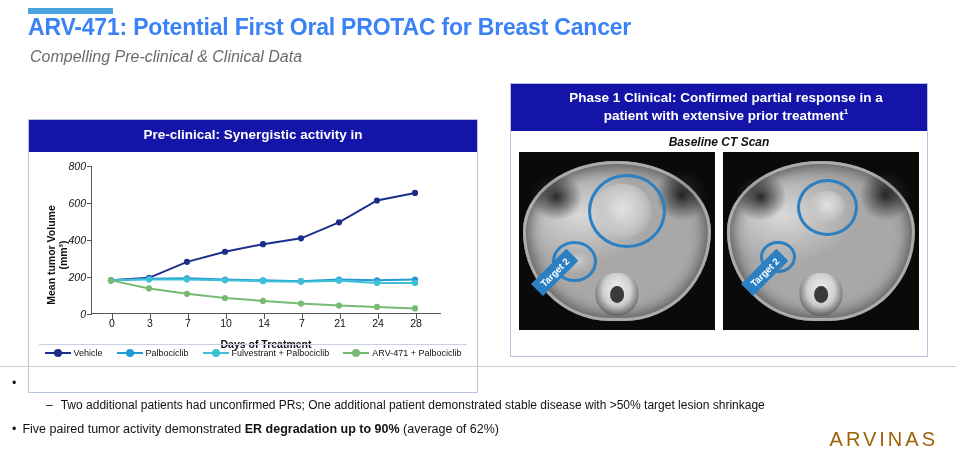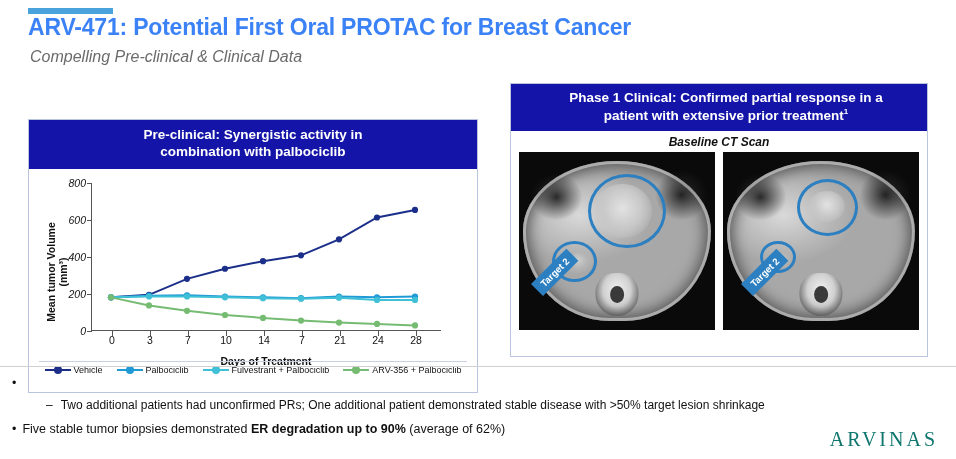--- a/index.html
+++ b/index.html
@@ -167,36 +167,35 @@
   .bullets {
     position:absolute; left:12px; top:374px; width:930px;
     font-size:12.5px; color:#111; line-height:1.45;
   }
   .b1 { display:flex; gap:6px; }
   .b1 .dot { color:#111; }
   .sub { display:flex; gap:8px; margin:5px 0 5px 34px; font-size:12px; }
   .b2 { display:flex; gap:6px; margin-top:4px; }
   .logo {
     position:absolute; right:18px; bottom:8px;
-    font-size:20px; letter-spacing:3px; color:#0f766e;
-    font-family:Liberation Serif, serif;
+    font-size:20px; letter-spacing:3px; color:#a16207;
+    font-family:Liberation Sans, sans-serif;
   }
   .sup { font-size:8px; vertical-align:super; }
 </style>
 </head>
 <body>
 
 <div class="accent-bar"></div>
 <div class="title">ARV-471: Potential First Oral PROTAC for Breast Cancer</div>
 <div class="subtitle">Compelling Pre-clinical &amp; Clinical Data</div>
 
 <div class="panel-left">
   <div class="panel-head">
     <div>Pre-clinical: Synergistic activity in</div>
-    <div>combination with palbociclib</div>
   </div>
 
   <div class="chart-wrap">
 
     <div class="ylabel-holder">
       <div class="ylabel">Mean tumor Volume (mm³)</div>
     </div>
 
     <div class="plot-border">
 
@@ -325,21 +324,21 @@
             <i style="background: rgb(63, 192, 214);"></i>
             <b style="background: rgb(63, 192, 214);"></b>
           </span>
           <span>Fulvestrant + Palbociclib</span>
         </div>
         <div class="legend-item">
           <span class="legend-swatch">
             <i style="background: rgb(118, 187, 114);"></i>
             <b style="background: rgb(118, 187, 114);"></b>
           </span>
-          <span>ARV-356 + Palbociclib</span>
+          <span>ARV-471 + Palbociclib</span>
         </div>
       </div>
   </div>
 </div>
 
 <div class="panel-right">
   <div class="panel-head two">
     <div>Phase 1 Clinical: Confirmed partial response in a</div>
     <div>
       <span>patient with extensive prior treatment</span><span class="sup">1</span>
@@ -387,16 +386,16 @@
 <div class="bullets">
   <div class="b1">
     <span class="dot">•</span>
   </div>
   <div class="sub">
     <span>–</span>
     <span>Two additional patients had unconfirmed PRs; One additional patient demonstrated stable disease with &gt;50% target lesion shrinkage</span>
   </div>
   <div class="b2">
     <span class="dot">•</span>
-    <span><span>Five stable tumor biopsies demonstrated </span><b>ER degradation up to 90%</b><span> (average of 62%)</span></span>
+    <span><span>Five paired tumor activity demonstrated </span><b>ER degradation up to 90%</b><span> (average of 62%)</span></span>
   </div>
 </div>
 <div class="logo">ARVINAS</div>
 
 </body></html>

